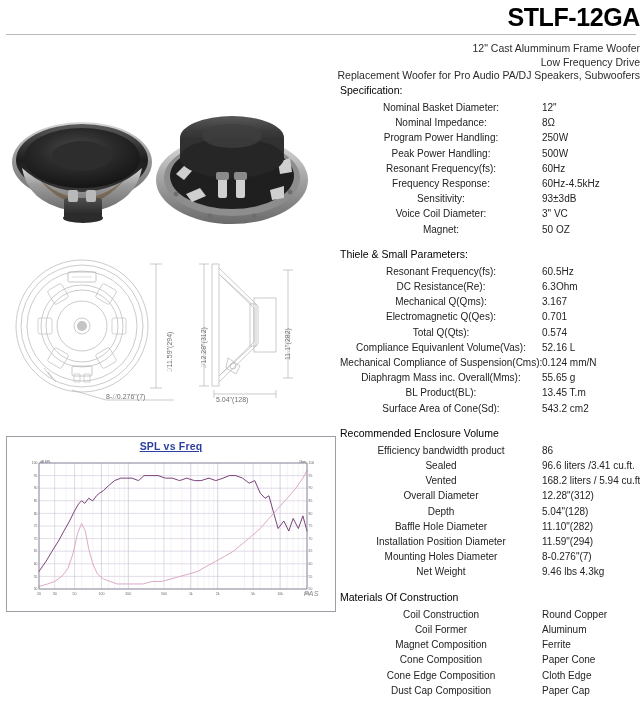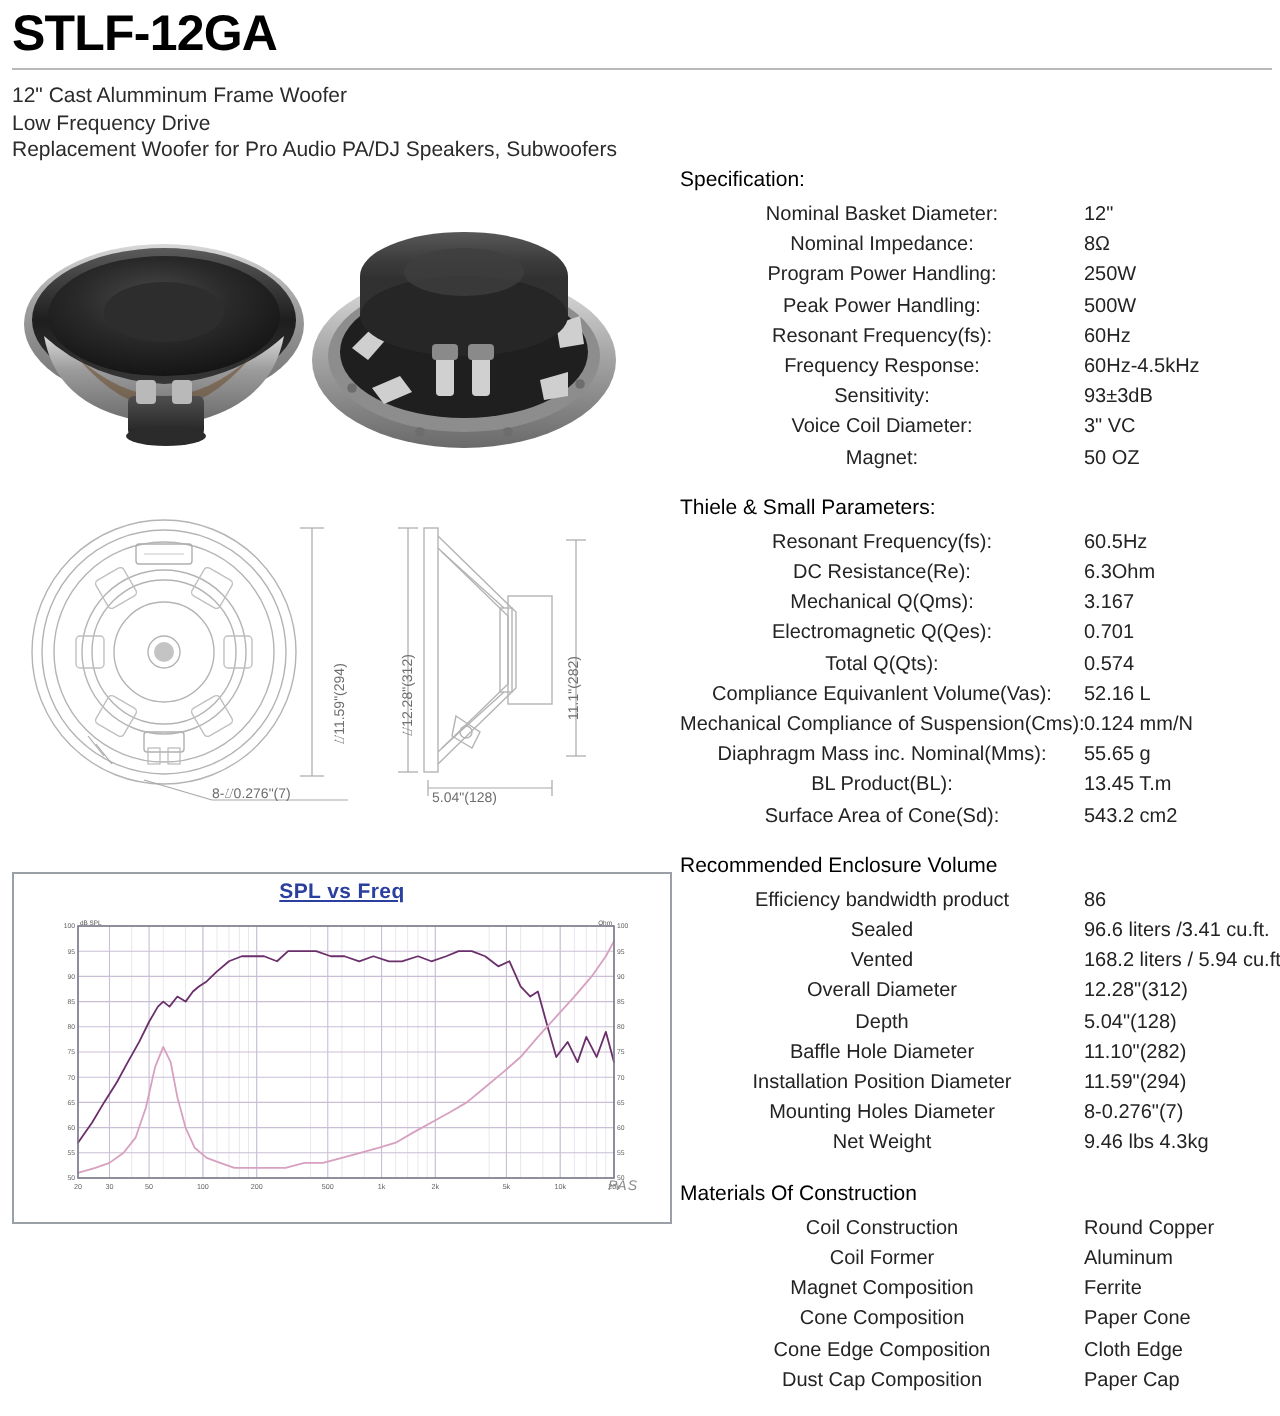--- a/index.html
+++ b/index.html
@@ -9,21 +9,21 @@
   }
   body {
     width: 640px; height: 708px;
     font-family: "Liberation Sans", sans-serif;
     color: #1a1a1a;
     position: relative;
     overflow: hidden;
   }
 
   
-  #header { padding: 4px 0 0 6px; }
+  #header { padding: 4px 0 0 6px; text-align: right; }
   #product-title {
     font-size: 25px;
     font-weight: bold;
     letter-spacing: -0.4px;
     line-height: 1.05;
     margin: 0 0 3px 0;
     color: #000;
   }
   #title-rule {
     height: 1px;
@@ -519,21 +519,21 @@
           </div>
           <div class="spec-row">
             <div class="spec-label">Compliance Equivanlent Volume(Vas):</div>
             <div class="spec-value">52.16 L</div>
           </div>
           <div class="spec-row">
             <div class="spec-label">Mechanical Compliance of Suspension(Cms):</div>
             <div class="spec-value">0.124 mm/N</div>
           </div>
           <div class="spec-row">
-            <div class="spec-label">Diaphragm Mass inc. Nominal(Mms):</div>
+            <div class="spec-label">Diaphragm Mass inc. Overall(Mms):</div>
             <div class="spec-value">55.65 g</div>
           </div>
           <div class="spec-row">
             <div class="spec-label">BL Product(BL):</div>
             <div class="spec-value">13.45 T.m</div>
           </div>
           <div class="spec-row">
             <div class="spec-label">Surface Area of Cone(Sd):</div>
             <div class="spec-value">543.2 cm2</div>
           </div>

